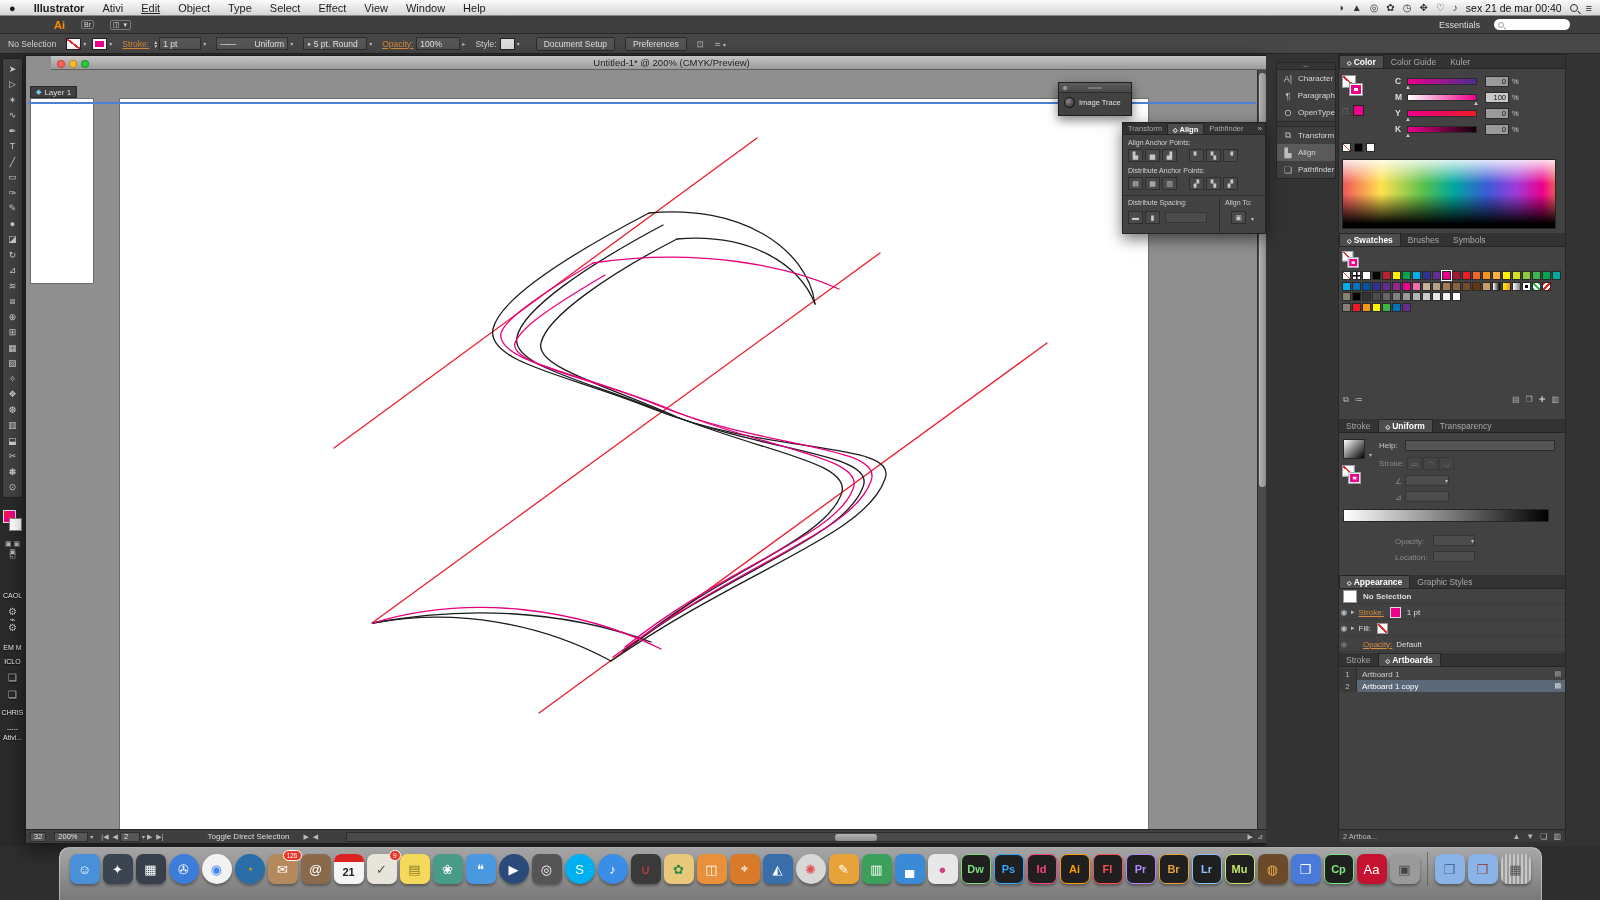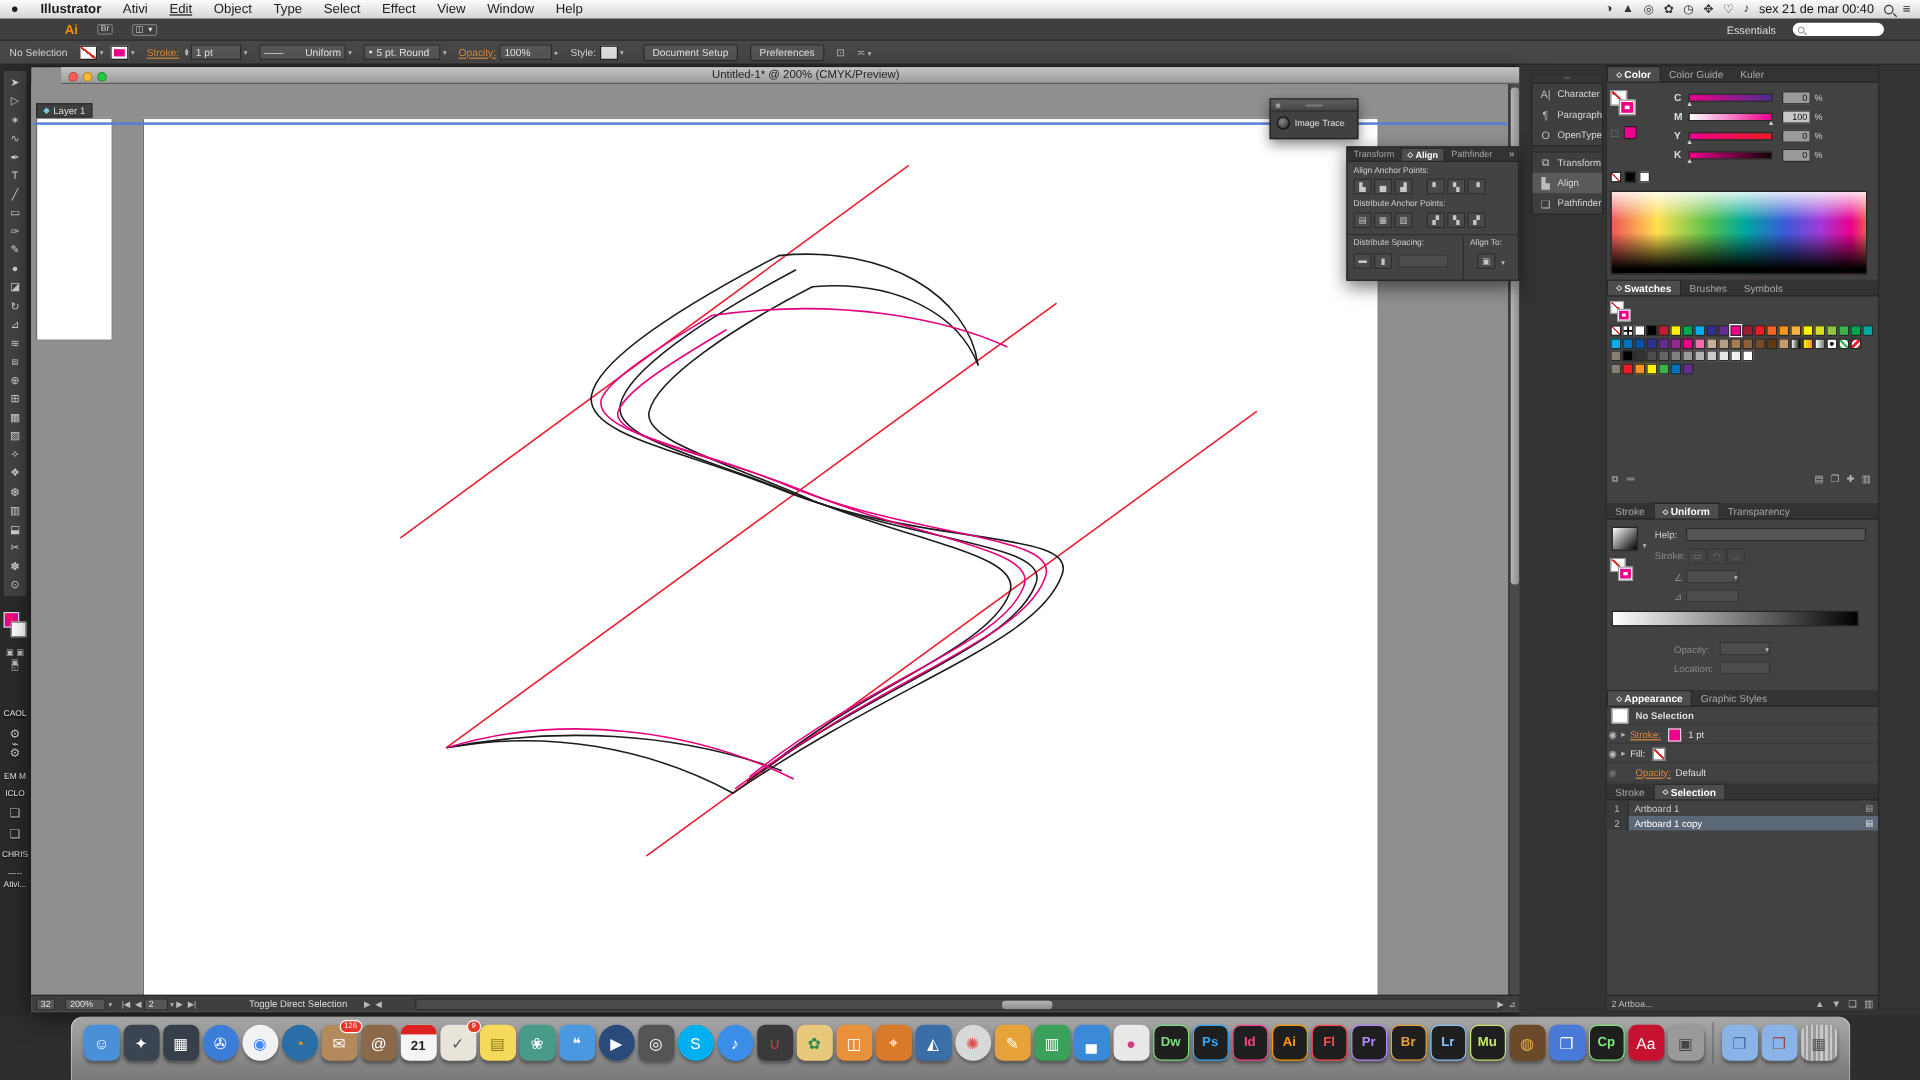--- a/index.html
+++ b/index.html
@@ -545,21 +545,21 @@
         </div>
     </div>
 
     <div class="sec" style="top:598px;height:189px;">
       <div class="tabsrow" id="layers-tabs">
           <div class="ptab">
             <div>Stroke</div>
           </div>
           <div class="ptab active">
             <div style="font-size: 6px;">◇</div>
-            <div>Selection</div>
+            <div>Artboards</div>
           </div>
         </div>
       <div class="lay-row" style="top:15px;">
         <span class="lay-num">1</span>
         <span style="margin-left:5px;">Artboard 1</span>
         <span class="lay-pg">▤</span>
       </div>
       <div class="lay-row selected" style="top:27px;">
         <span class="lay-num">2</span>
         <span style="margin-left:5px;">Artboard 1 copy</span>

